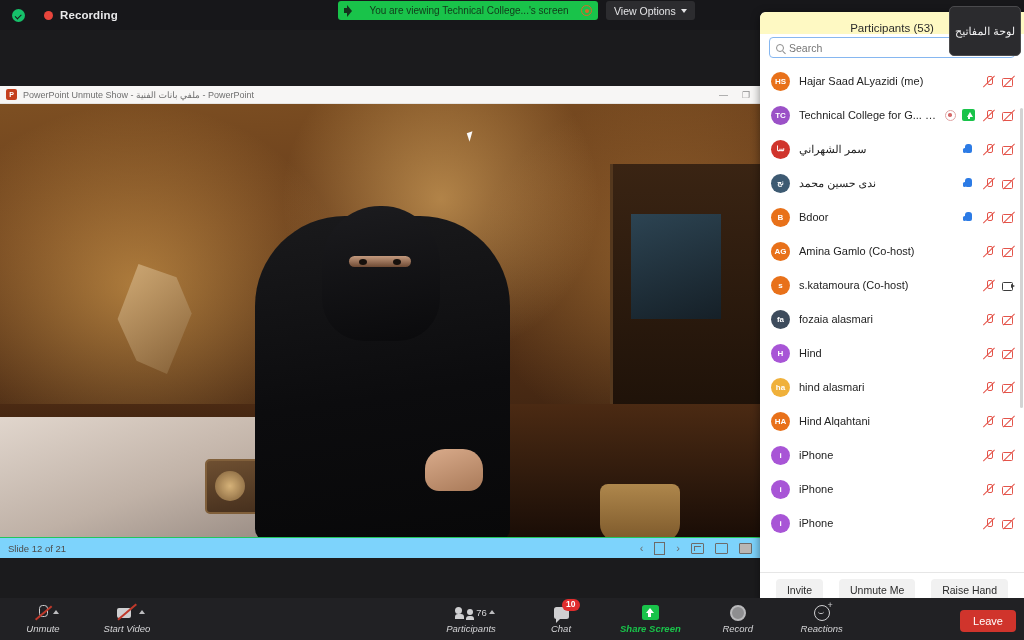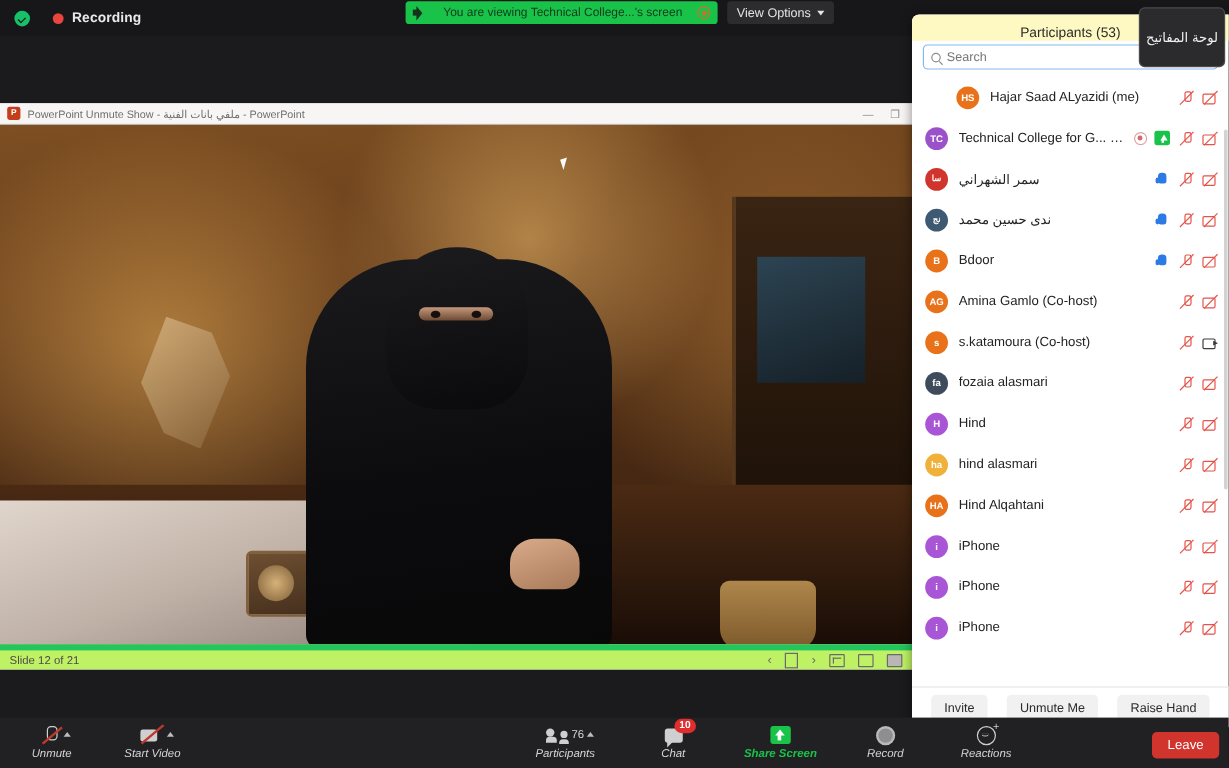--- a/index.html
+++ b/index.html
@@ -84,21 +84,21 @@
   .ppt-title-text { font-size: 9px; color: #6f6f6f; }
   .ppt-winbtns { margin-left: auto; display: flex; gap: 14px; padding-right: 10px; }
   .wb { font-size: 9px; color: #8a8a8a; }
 
   .slide-area {
     position: absolute; left: 0; top: 18px; width: 760px; height: 433px;
     background: #0d0a08; overflow: hidden;
   }
   .ppt-status {
     position: absolute; left: 0; bottom: 0; width: 760px; height: 21px;
-    background: #bef264; border-top: 5px solid #22c55e;
+    background: #7dd3fc; border-top: 1px solid #22c55e;
     display: flex; align-items: center; padding: 0 8px;
   }
   .slide-count { font-size: 9.5px; color: #4d4b49; }
   .status-right { margin-left: auto; display: flex; align-items: center; gap: 11px; }
   .nav-ic { font-size: 11px; color: #6d6b69; }
   .view-ic { width: 13px; height: 11px; border: 1.3px solid #6d6b69; border-radius: 1px; position: relative;}
   .view-ic.active { background: #b9b6b3; }
   .view-ic.grid::after{
     content:""; position:absolute; inset:2px; border-left:1.3px solid #6d6b69; border-top:1.3px solid #6d6b69;
   }
@@ -483,21 +483,21 @@
   <div class="search-wrap">
     <div class="search-box">
       <span class="mag"></span>
       <input class="search-input" type="text" placeholder="Search" style="">
     </div>
   </div>
 
   <div class="plist" id="participant-list">
     <div class="panel-scroll"></div>
   <div class="prow">
-        <div class="avatar" style="background: rgb(232, 113, 26); margin-left: 26px;">HS</div>
+        <div class="avatar" style="background: rgb(232, 113, 26);">HS</div>
         <div class="pname">Hajar Saad ALyazidi (me)</div>
         <div class="picons">
           <span class="ic ic-mic"></span>
           <span class="ic ic-cam"></span>
         </div>
       </div>
       <div class="prow">
         <div class="avatar" style="background: rgb(155, 81, 199);">TC</div>
         <div class="pname">Technical College for G... (Host)</div>
         <div class="picons">

